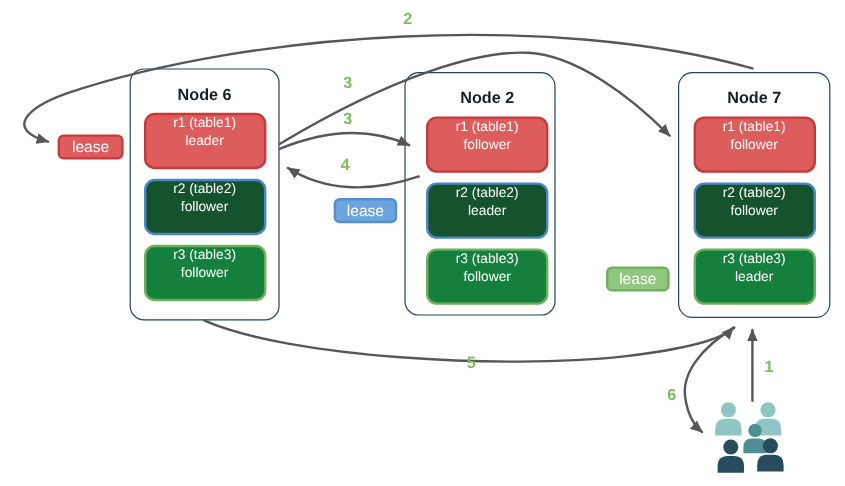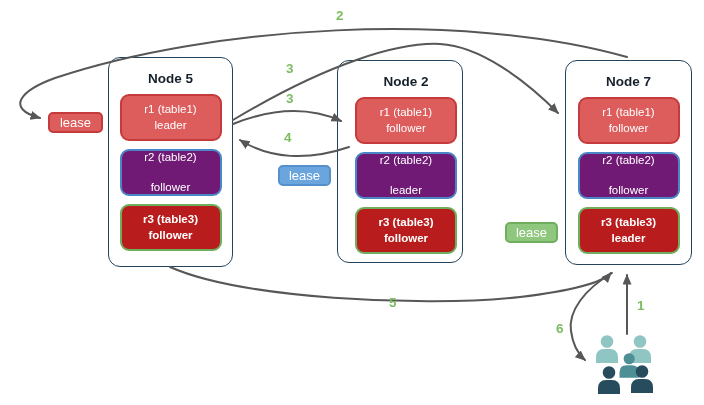--- a/index.html
+++ b/index.html
@@ -2,25 +2,25 @@
 <html><head>
 <meta charset="utf-8">
 <style>
   html,body{margin:0;padding:0;background:#fff;}
   .canvas{position:relative;width:704px;height:405px;background:#ffffff;
           font-family:"Liberation Sans",sans-serif;overflow:hidden;}
   .node{position:absolute;background:#ffffff;border:1.5px solid #23445d;border-radius:12px;
         display:flex;flex-direction:column;align-items:center;box-sizing:border-box;z-index:2;}
   .node-title{font-weight:bold;font-size:13.5px;color:#15202b;margin:13px 0 8px 0;}
   .replica{width:102px;height:47px;border-radius:9px;border:2px solid;box-sizing:border-box;
-           display:flex;flex-direction:column;justify-content:center;align-items:center;
+           display:flex;flex-direction:column;align-items:center;
            color:#fff;font-size:11.5px;line-height:1.32;margin-bottom:8px;text-align:center;}
   .rep-red{background:#dd5c5c;border-color:#c53b3b;}
-  .rep-blue{background:#701a75;border-color:#4b86c6;gap:14px;}
-  .rep-green{background:#b91c1c;border-color:#6fae5c;font-weight:bold;}
+  .rep-blue{background:#14532d;border-color:#4b86c6;}
+  .rep-green{background:#15803d;border-color:#6fae5c;}
   .lease{position:absolute;width:55px;height:21px;border-radius:5px;border:2px solid;color:#fff;
          font-size:13px;display:flex;align-items:center;justify-content:center;
          box-sizing:border-box;z-index:3;}
   .lease-red{background:#dd5c5c;border-color:#c53b3b;}
   .lease-blue{background:#6aa5de;border-color:#5590cb;}
   .lease-green{background:#8fc77f;border-color:#6fae5c;}
   .num{position:absolute;color:#7cbd5f;font-weight:bold;font-size:13.5px;z-index:6;}
   .arrows{position:absolute;left:0;top:0;width:704px;height:405px;pointer-events:none;z-index:5;}
   .users{position:absolute;left:594px;top:333px;z-index:4;}
 </style>
@@ -40,21 +40,21 @@
       <path d="M 233 120 C 330 62, 400 42, 440 44 C 480 46, 525 80, 558 113" marker-end="url(#ah)"></path>
       <path d="M 233 124 C 278 106, 312 108, 341 121" marker-end="url(#ah)"></path>
       <path d="M 349 147 C 308 161, 270 159, 240 140" marker-end="url(#ah)"></path>
       <path d="M 170 267 C 240 298, 420 308, 520 297 C 570 291, 602 283, 611 273" marker-end="url(#ah)"></path>
       <path d="M 627 334 L 627 275" marker-end="url(#ah)"></path>
       <path d="M 612 273 C 585 289, 568 311, 571 331 C 573 346, 578 354, 585 360" marker-end="url(#ah)"></path>
     </g>
   </svg>
 
   <div class="node" style="left:108px;top:57px;width:125px;height:210px;">
-    <div class="node-title">Node 5</div>
+    <div class="node-title">Node 6</div>
     <div class="replica rep-red">
       <span>r1 (table1)</span>
       <span>leader</span>
     </div>
     <div class="replica rep-blue">
       <span>r2 (table2)</span>
       <span>follower</span>
     </div>
     <div class="replica rep-green">
       <span>r3 (table3)</span>

